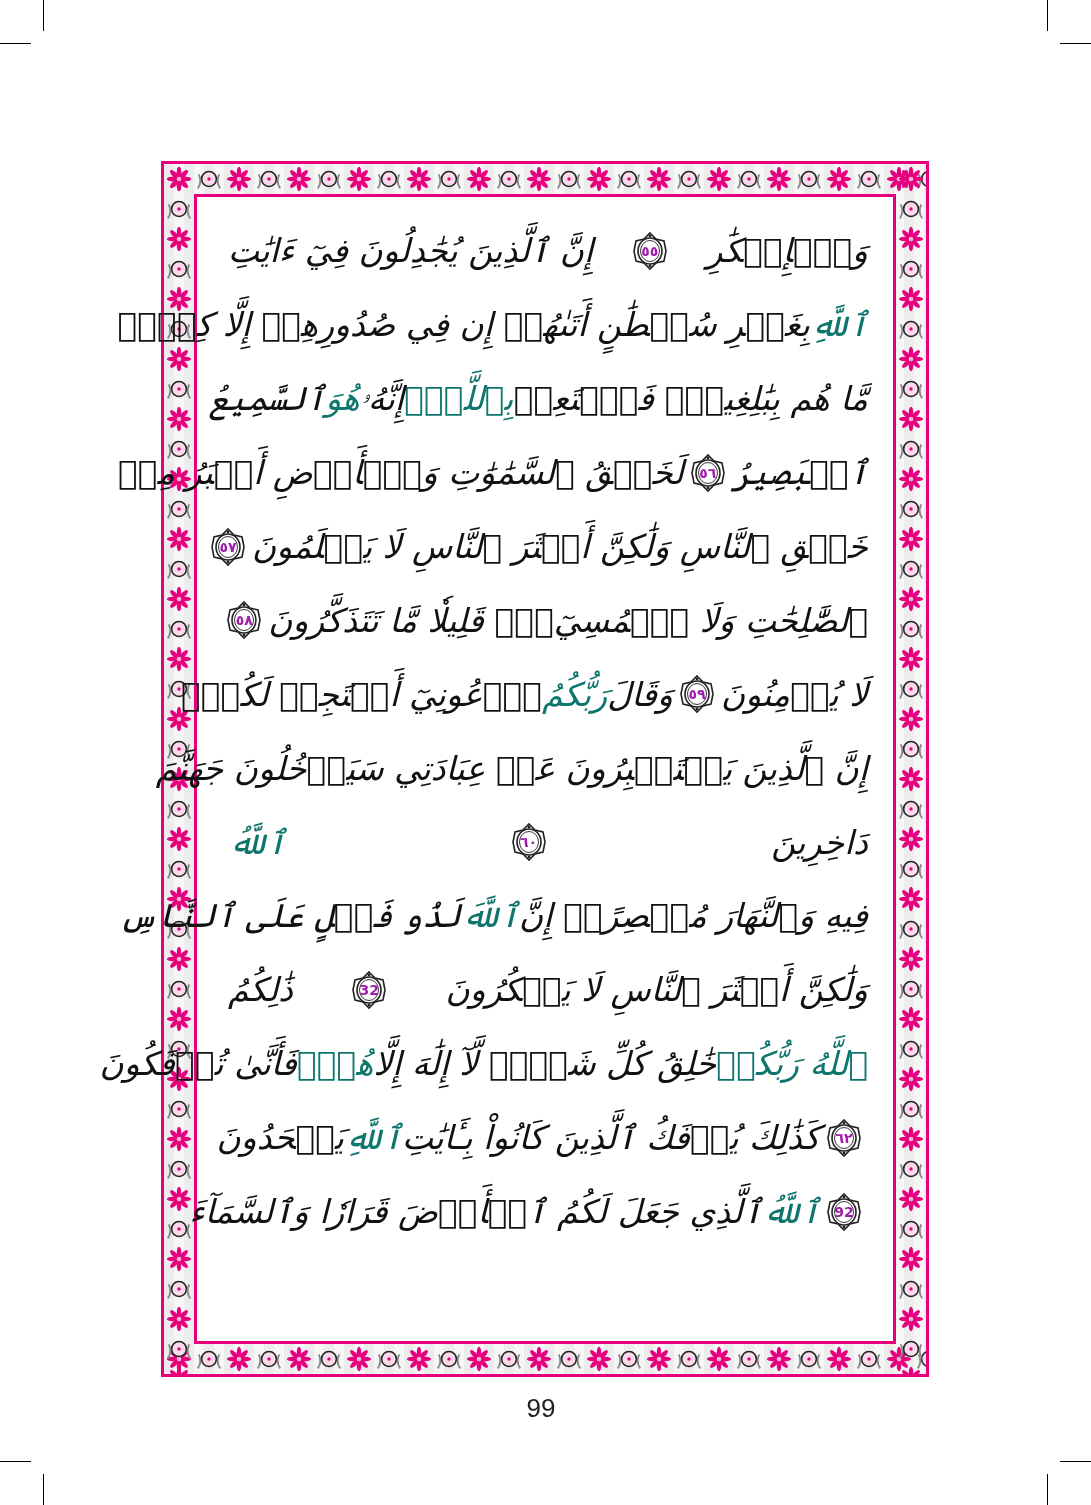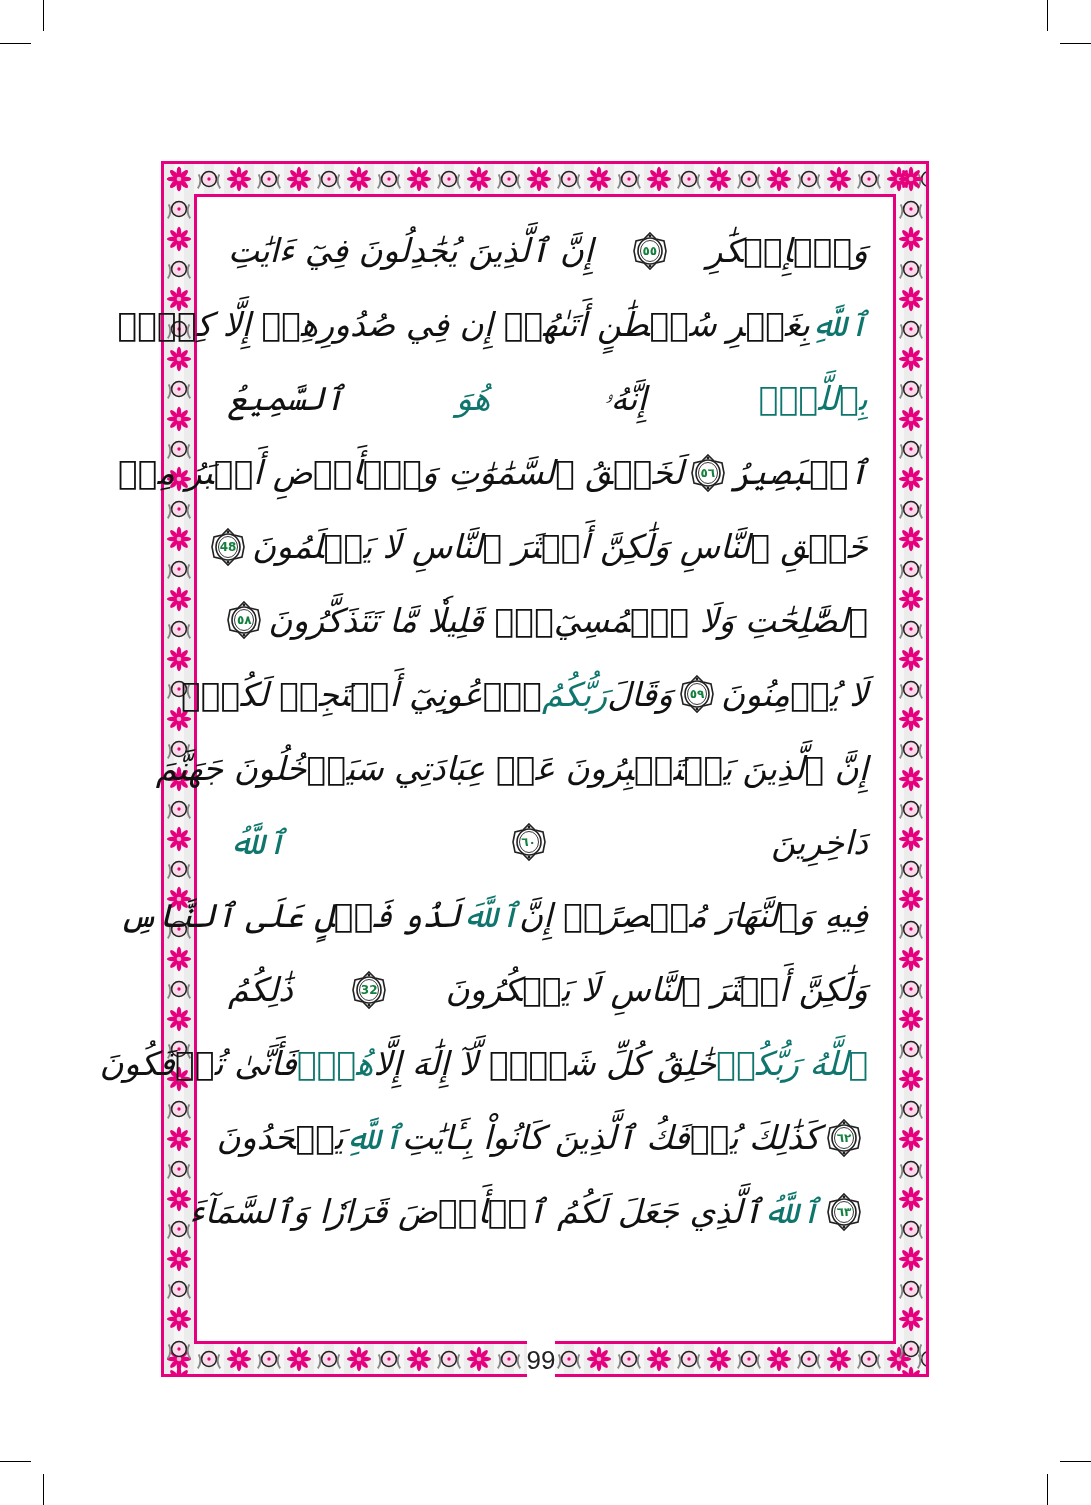--- a/index.html
+++ b/index.html
@@ -11,29 +11,29 @@
   }
   .band{position:absolute;overflow:hidden;}
   .band-top{left:164px;top:164px;width:762px;height:30px;}
   .band-bottom{left:164px;top:1344px;width:762px;height:30px;}
   .band-left{left:164px;top:164px;width:30px;height:1210px;}
   .band-right{left:896px;top:164px;width:30px;height:1210px;}
   .orn-row{display:flex;flex-wrap:nowrap;height:30px;align-items:center;}
   .orn-col{display:flex;flex-direction:column;flex-wrap:nowrap;width:30px;align-items:center;}
   .orn{width:30px;height:30px;flex:0 0 30px;display:flex;align-items:center;justify-content:center;}
   .frame-inner{position:absolute;left:194px;top:194px;width:702px;height:1150px;border:3px solid #e6007e;box-sizing:border-box;background:#fff;}
-  .page-num-box{position:absolute;left:527px;top:1340px;width:28px;height:40px;background:#fff;display:flex;align-items:center;justify-content:center;}
+  .page-num-box{position:absolute;left:527px;top:1388px;width:28px;height:40px;background:#fff;display:flex;align-items:center;justify-content:center;}
   .page-num{font-family:"Liberation Sans",sans-serif;font-size:26px;color:#222;}
   .text-area{position:absolute;left:228px;top:214px;width:640px;height:1110px;direction:rtl;}
   .line{height:73.9px;display:flex;align-items:center;justify-content:space-between;font-family:"DejaVu Sans",sans-serif;font-size:33px;color:#111;white-space:nowrap;direction:rtl;}
   .seg{display:inline-block;font-style:italic;}
   .seg.hl{color:#0f766e;}
   .ayah{display:inline-flex;align-items:center;justify-content:center;width:36px;height:40px;margin:0 6px;position:relative;flex:0 0 36px;}
   .ayah svg{position:absolute;left:0;top:0;}
-  .ayah .num{position:relative;font-size:12px;font-weight:bold;color:#15803d;font-family:"DejaVu Sans",sans-serif;}
+  .ayah .num{position:relative;font-size:14px;font-weight:bold;color:#a21caf;font-family:"DejaVu Sans",sans-serif;}
 </style>
 </head>
 <body>
 
 <div class="crop" style="left:43px;top:0;width:1px;height:31px;"></div>
 <div class="crop" style="left:0;top:43px;width:31px;height:1px;"></div>
 <div class="crop" style="left:1047px;top:0;width:1px;height:31px;"></div>
 <div class="crop" style="left:1060px;top:43px;width:31px;height:1px;"></div>
 <div class="crop" style="left:43px;top:1474px;width:1px;height:31px;"></div>
 <div class="crop" style="left:0;top:1461px;width:31px;height:1px;"></div>
@@ -1484,20 +1484,21 @@
   </svg>
         <span class="num">٥٥</span>
       </span>
       <span class="seg">إِنَّ ٱلَّذِينَ يُجَٰدِلُونَ فِيٓ ءَايَٰتِ</span>
     </div>
     <div class="line">
       <span class="seg hl">ٱللَّهِ</span>
       <span class="seg">بِغَيۡرِ سُلۡطَٰنٍ أَتَىٰهُمۡ إِن فِي صُدُورِهِمۡ إِلَّا كِبۡرٞ</span>
     </div>
     <div class="line">
+      <span class="seg">مَّا هُم بِبَٰلِغِيهِۚ فَٱسۡتَعِذۡ</span>
       <span class="seg hl">بِٱللَّهِۖ</span>
       <span class="seg">إِنَّهُۥ</span>
       <span class="seg hl">هُوَ</span>
       <span class="seg">ٱلسَّمِيعُ</span>
     </div>
     <div class="line">
       <span class="seg">ٱلۡبَصِيرُ</span>
       <span class="ayah">
         <svg width="36" height="40" viewBox="0 0 36 40">
     <path d="M18 2 L24 8 L32 10 L34 20 L32 30 L24 32 L18 38 L12 32 L4 30 L2 20 L4 10 L12 8 Z" fill="#fff" stroke="#222" stroke-width="1.6"></path>
@@ -1513,21 +1514,21 @@
     <div class="line">
       <span class="seg">خَلۡقِ ٱلنَّاسِ وَلَٰكِنَّ أَكۡثَرَ ٱلنَّاسِ لَا يَعۡلَمُونَ</span>
       <span class="ayah">
         <svg width="36" height="40" viewBox="0 0 36 40">
     <path d="M18 2 L24 8 L32 10 L34 20 L32 30 L24 32 L18 38 L12 32 L4 30 L2 20 L4 10 L12 8 Z" fill="#fff" stroke="#222" stroke-width="1.6"></path>
     <ellipse cx="18" cy="20" rx="12" ry="13" fill="#fff" stroke="#222" stroke-width="1.6"></ellipse>
     <ellipse cx="18" cy="20" rx="9.5" ry="10.5" fill="none" stroke="#222" stroke-width="0.9"></ellipse>
     <circle cx="18" cy="5" r="1.4" fill="#222"></circle>
           <circle cx="18" cy="35" r="1.4" fill="#222"></circle>
   </svg>
-        <span class="num">48</span>
+        <span class="num">٥٧</span>
       </span>
     </div>
     <div class="line">
       <span class="seg">ٱلصَّٰلِحَٰتِ وَلَا ٱلۡمُسِيٓءُۚ قَلِيلٗا مَّا تَتَذَكَّرُونَ</span>
       <span class="ayah">
         <svg width="36" height="40" viewBox="0 0 36 40">
     <path d="M18 2 L24 8 L32 10 L34 20 L32 30 L24 32 L18 38 L12 32 L4 30 L2 20 L4 10 L12 8 Z" fill="#fff" stroke="#222" stroke-width="1.6"></path>
     <ellipse cx="18" cy="20" rx="12" ry="13" fill="#fff" stroke="#222" stroke-width="1.6"></ellipse>
     <ellipse cx="18" cy="20" rx="9.5" ry="10.5" fill="none" stroke="#222" stroke-width="0.9"></ellipse>
     <circle cx="18" cy="5" r="1.4" fill="#222"></circle>
@@ -1611,21 +1612,21 @@
     </div>
     <div class="line">
       <span class="ayah">
         <svg width="36" height="40" viewBox="0 0 36 40">
     <path d="M18 2 L24 8 L32 10 L34 20 L32 30 L24 32 L18 38 L12 32 L4 30 L2 20 L4 10 L12 8 Z" fill="#fff" stroke="#222" stroke-width="1.6"></path>
     <ellipse cx="18" cy="20" rx="12" ry="13" fill="#fff" stroke="#222" stroke-width="1.6"></ellipse>
     <ellipse cx="18" cy="20" rx="9.5" ry="10.5" fill="none" stroke="#222" stroke-width="0.9"></ellipse>
     <circle cx="18" cy="5" r="1.4" fill="#222"></circle>
           <circle cx="18" cy="35" r="1.4" fill="#222"></circle>
   </svg>
-        <span class="num">٦٣</span>
+        <span class="num">92</span>
       </span>
       <span class="seg hl">ٱللَّهُ</span>
       <span class="seg">ٱلَّذِي جَعَلَ لَكُمُ ٱلۡأَرۡضَ قَرَارٗا وَٱلسَّمَآءَ</span>
     </div>
   </div>
 
 <div class="page-num-box">
   <span class="page-num">99</span>
 </div>
 

